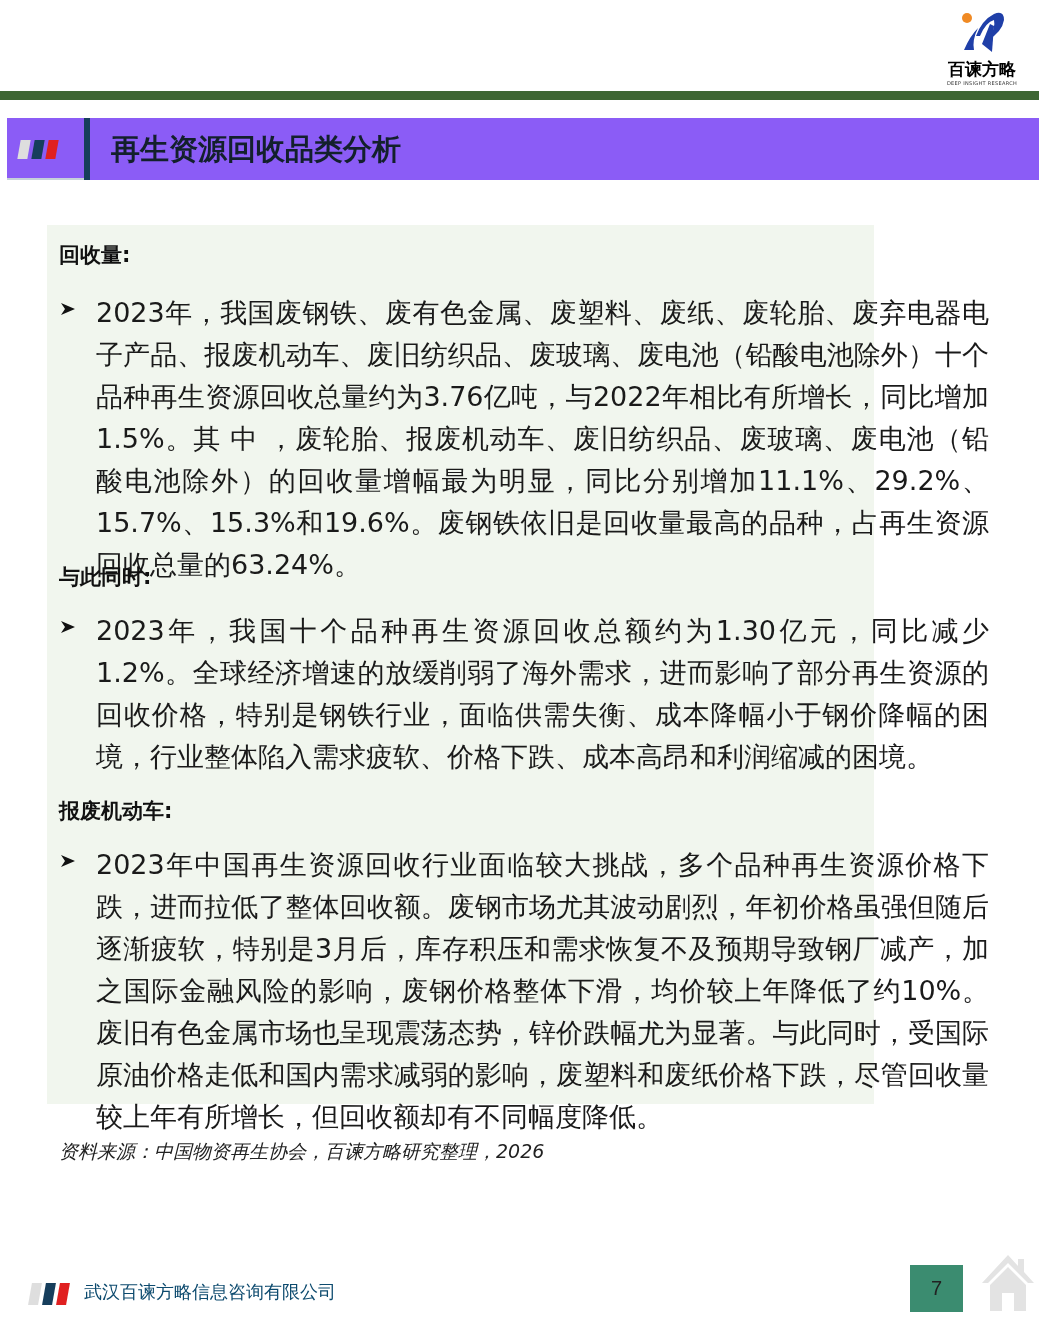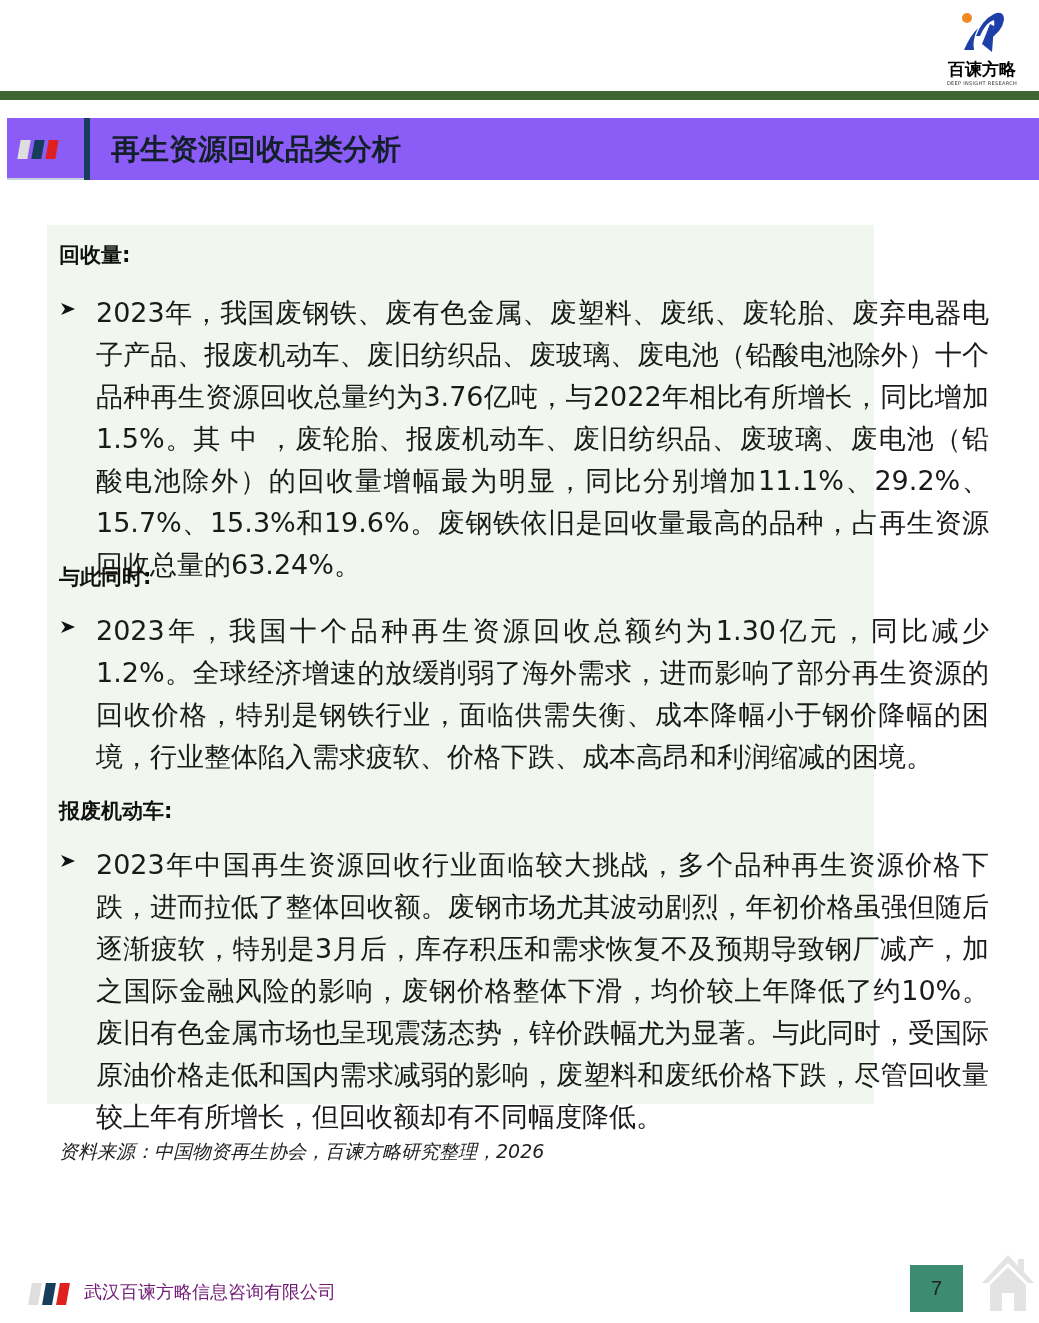--- a/index.html
+++ b/index.html
@@ -28,21 +28,21 @@
     .section-heading { position: absolute; left: 12px; font-size: 21px; font-weight: bold; color: #111; line-height: 30px; }
     .bullet { position: absolute; left: 12px; width: 920px; }
     .bullet .arrow { position: absolute; left: 0; top: 8px; width: 18px; height: 18px; }
     .bullet .text { position: absolute; left: 37px; width: 893px; font-size: 27px; line-height: 42px; color: #1a1a1a; text-align: justify; }
 
     .source { position: absolute; left: 59px; top: 1137px; font-size: 19px; font-style: italic; color: #222; line-height: 28px; }
 
     
     .footer-stripes { left: 30px; top: 1283px; }
     .footer-stripes .stripe { width: 10px; height: 22px; }
-    .company { position: absolute; left: 84px; top: 1279px; font-family: "DejaVu Serif", "Liberation Serif", serif; font-size: 18px; color: #701a75; line-height: 26px; }
+    .company { position: absolute; left: 84px; top: 1279px; font-family: "DejaVu Serif", "Liberation Serif", serif; font-size: 18px; color: #0c4a6e; line-height: 26px; }
     .page-num { position: absolute; left: 910px; top: 1265px; width: 53px; height: 47px; background: #3b8c70; color: #222; font-size: 20px; text-align: center; line-height: 47px; font-family: "Liberation Sans", sans-serif; }
     .home { position: absolute; left: 980px; top: 1253px; width: 56px; height: 58px; }
   </style>
 </head>
 <body>
 
 <div class="logo">
   <svg class="mark" viewBox="0 0 46 50">
     <circle cx="7" cy="12" r="5" fill="#f08a24"></circle>
     <path d="M4 44 Q10 30 18 22 Q12 34 14 44 Z" fill="#1f3fa8"></path>

